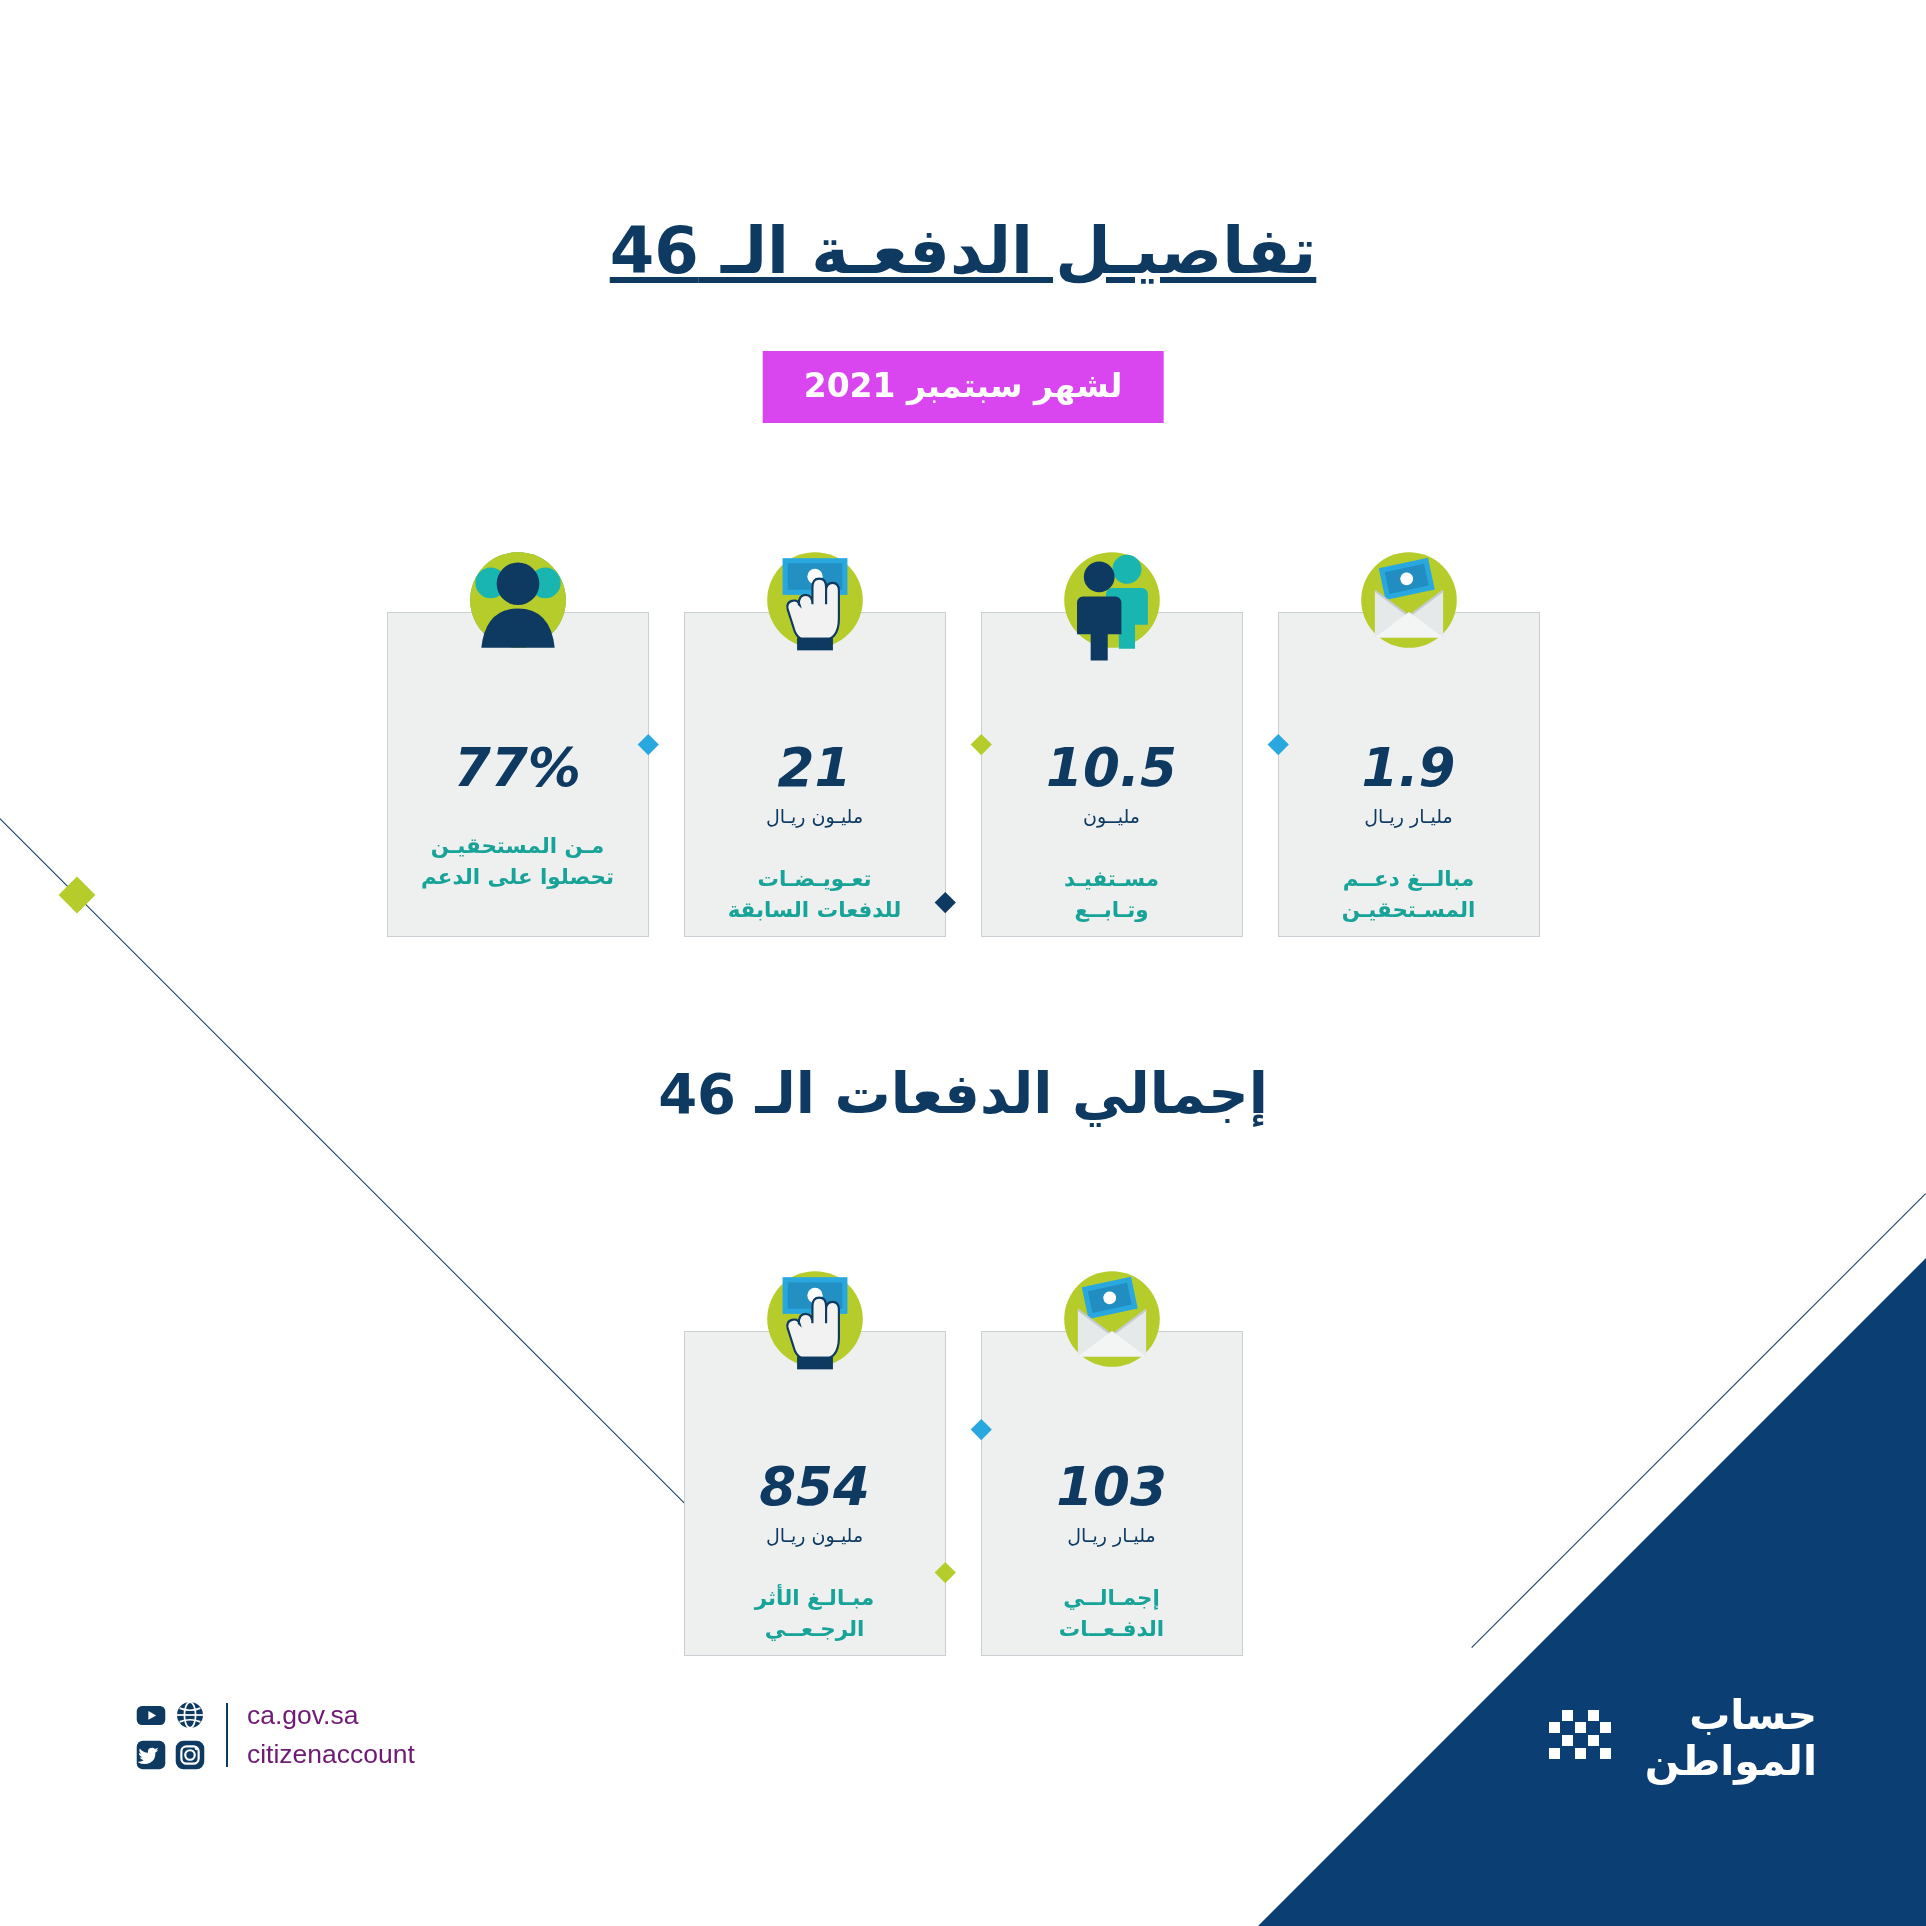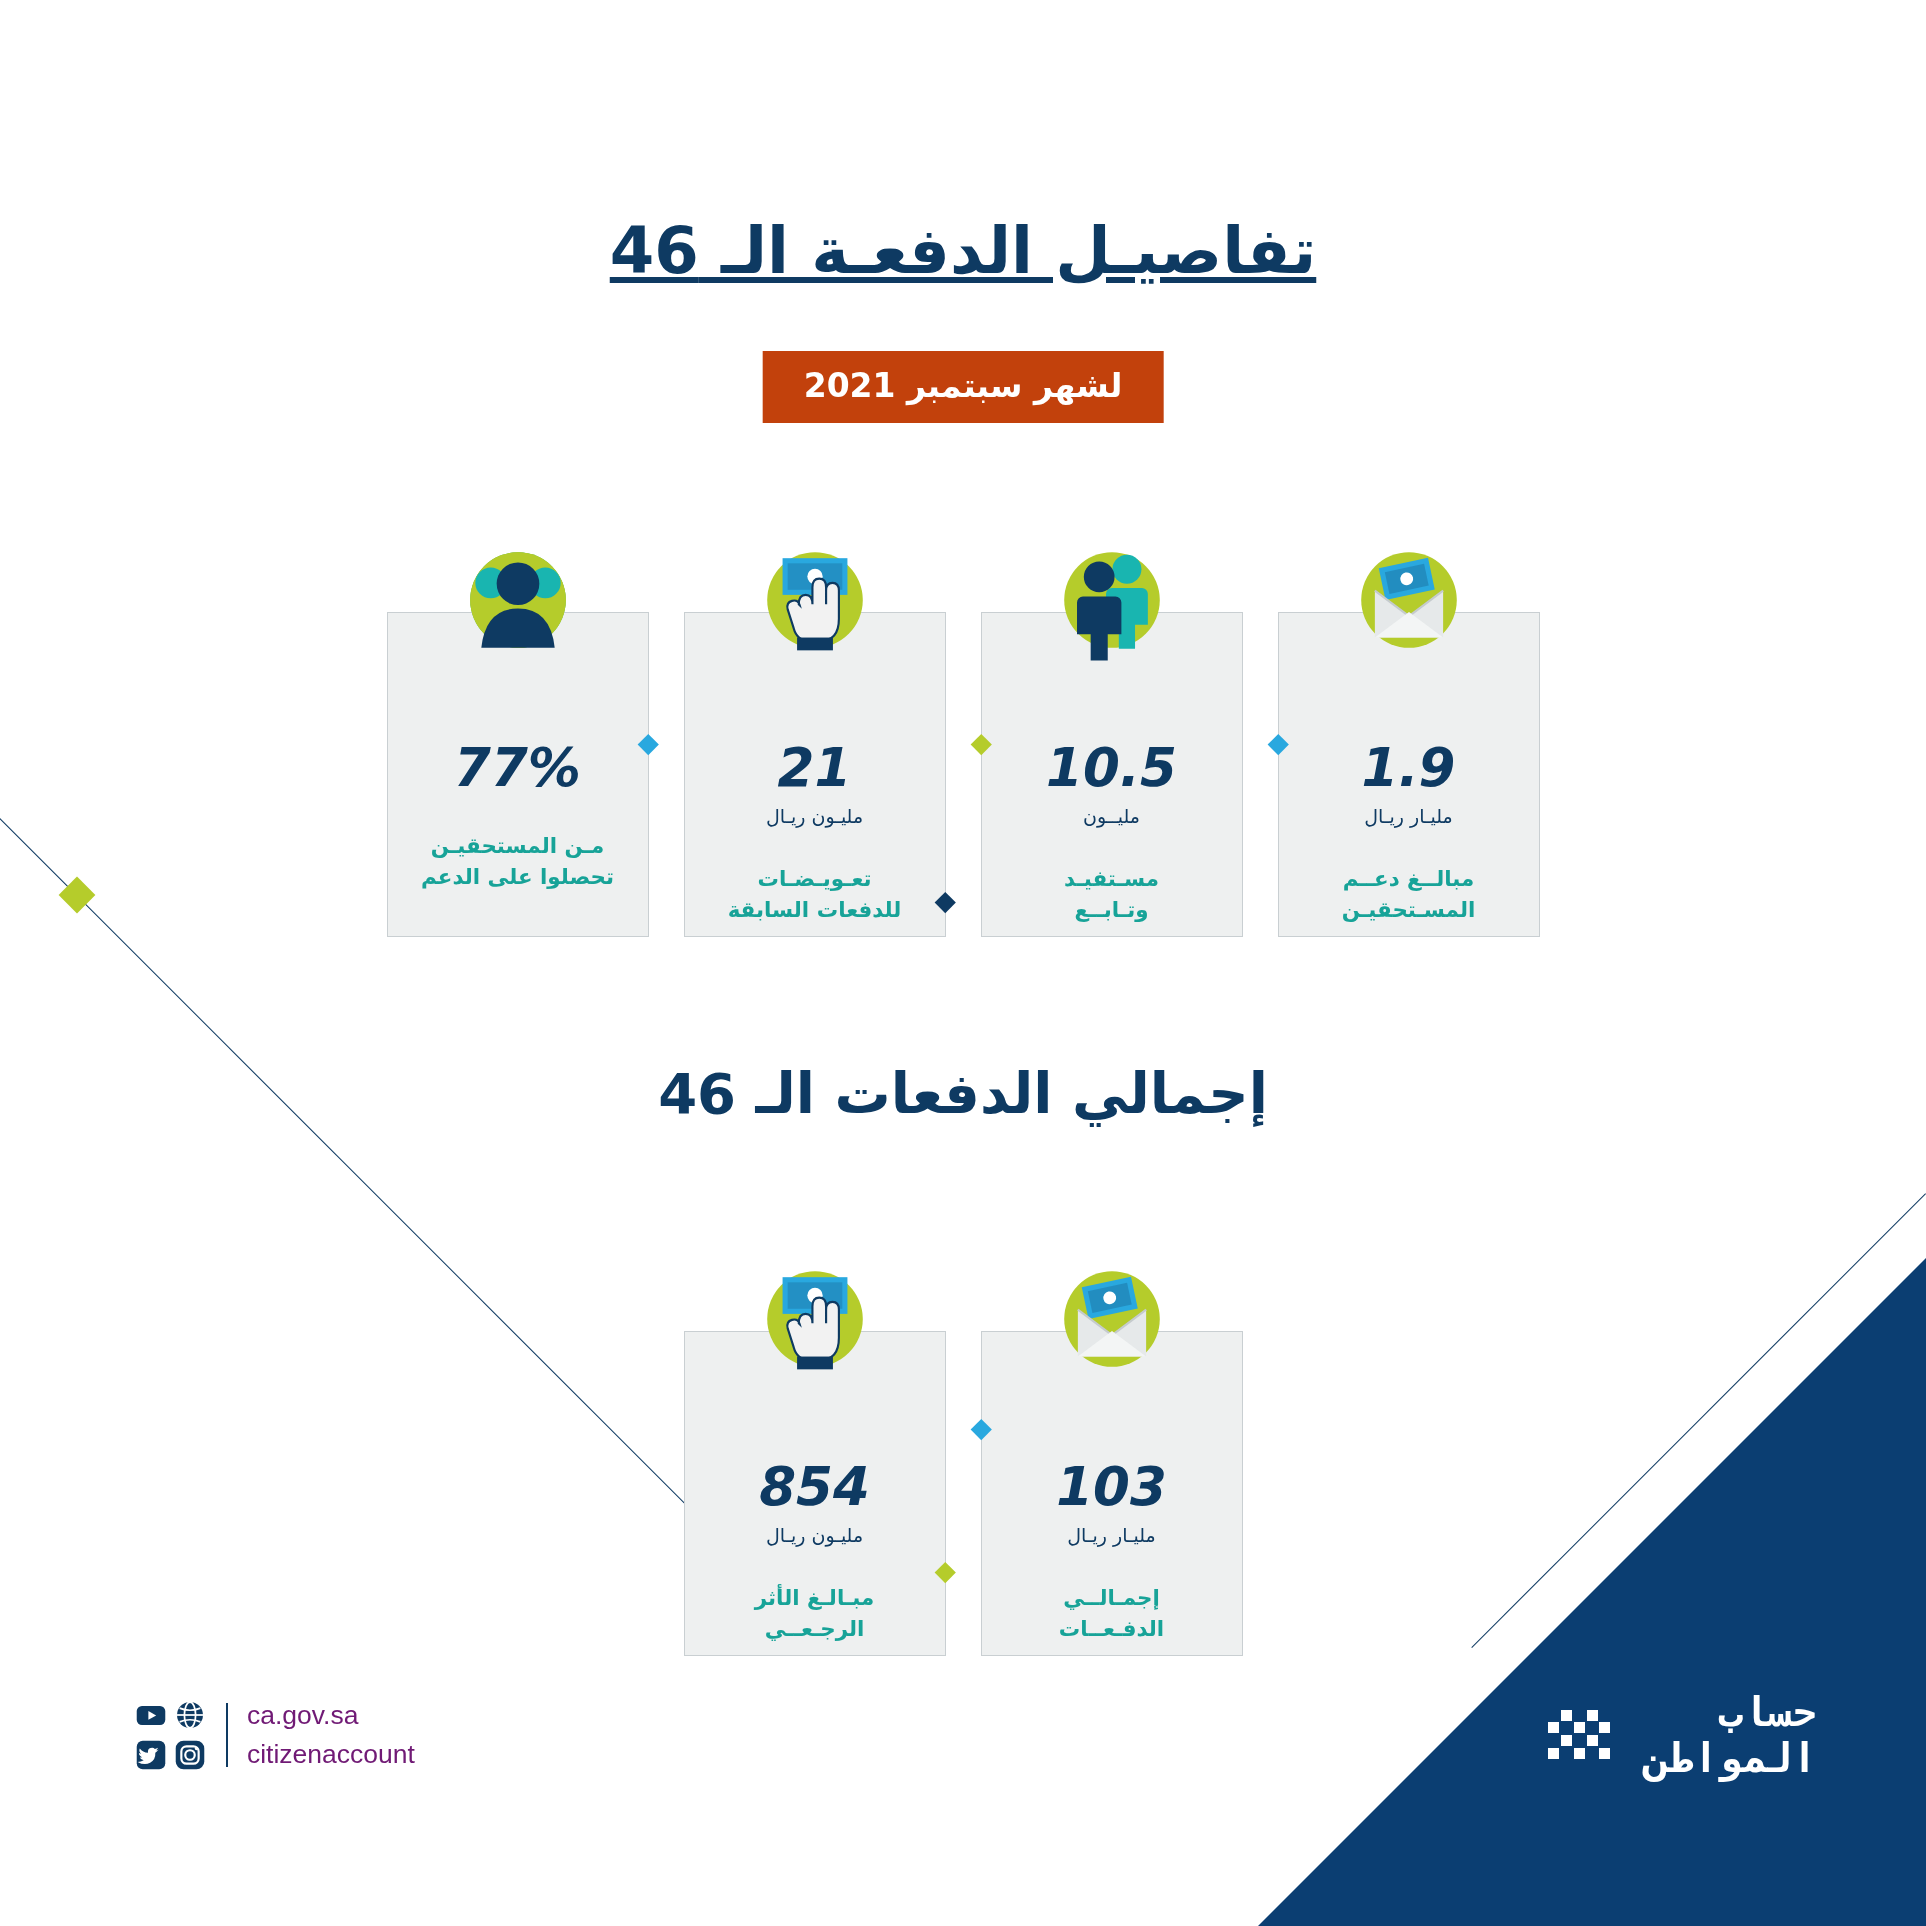--- a/index.html
+++ b/index.html
@@ -49,21 +49,21 @@
     font-weight: bold;
     color: #0e3a62;
     letter-spacing: 0;
     text-decoration: underline;
   }
   .subtitle-badge {
     position: absolute;
     top: 351px;
     left: 50%;
     transform: translateX(-50%);
-    background: #c2410c;
+    background: #d946ef;
     color: #ffffff;
     font-size: 33px;
     font-weight: bold;
     padding: 14.5px 41px 18px 41px;
     white-space: nowrap;
   }
 
   
   .row {
     position: absolute;
@@ -188,21 +188,20 @@
 
   
   .brand {
     position: absolute;
     right: 109px;
     bottom: 141px;
     display: flex;
     align-items: center;
     gap: 32px;
     color: #ffffff;
-    font-family: Liberation Mono, monospace;
   }
   .brand-text {
     text-align: right;
     font-size: 41px;
     font-weight: bold;
     line-height: 1.12;
     color: #ffffff;
   }
   .brand-mark {
     width: 64px;

